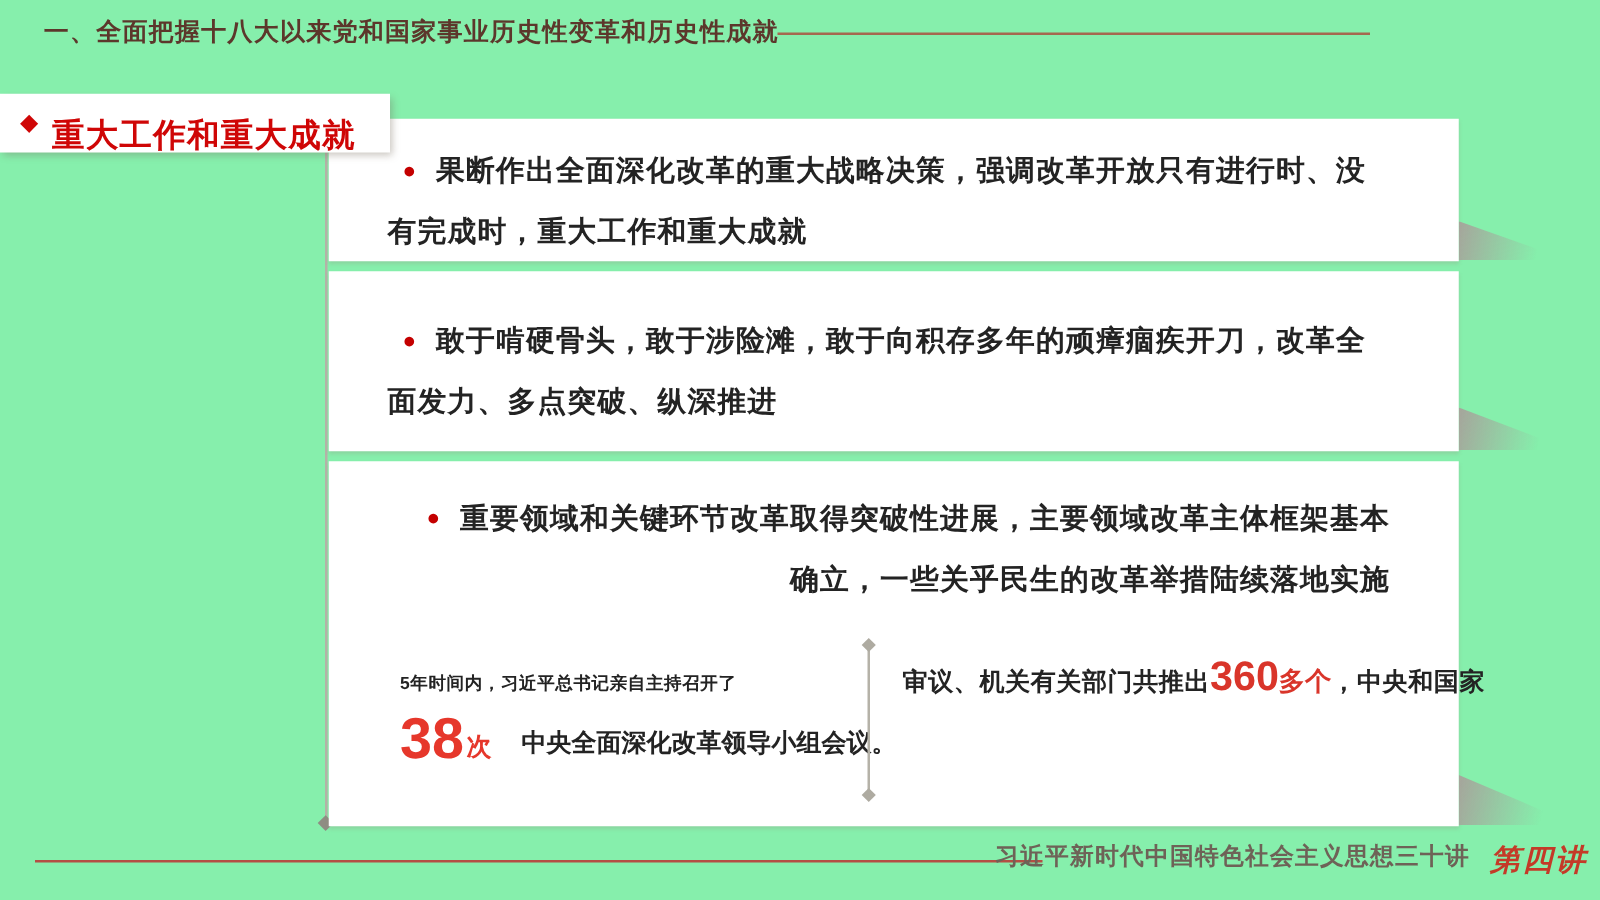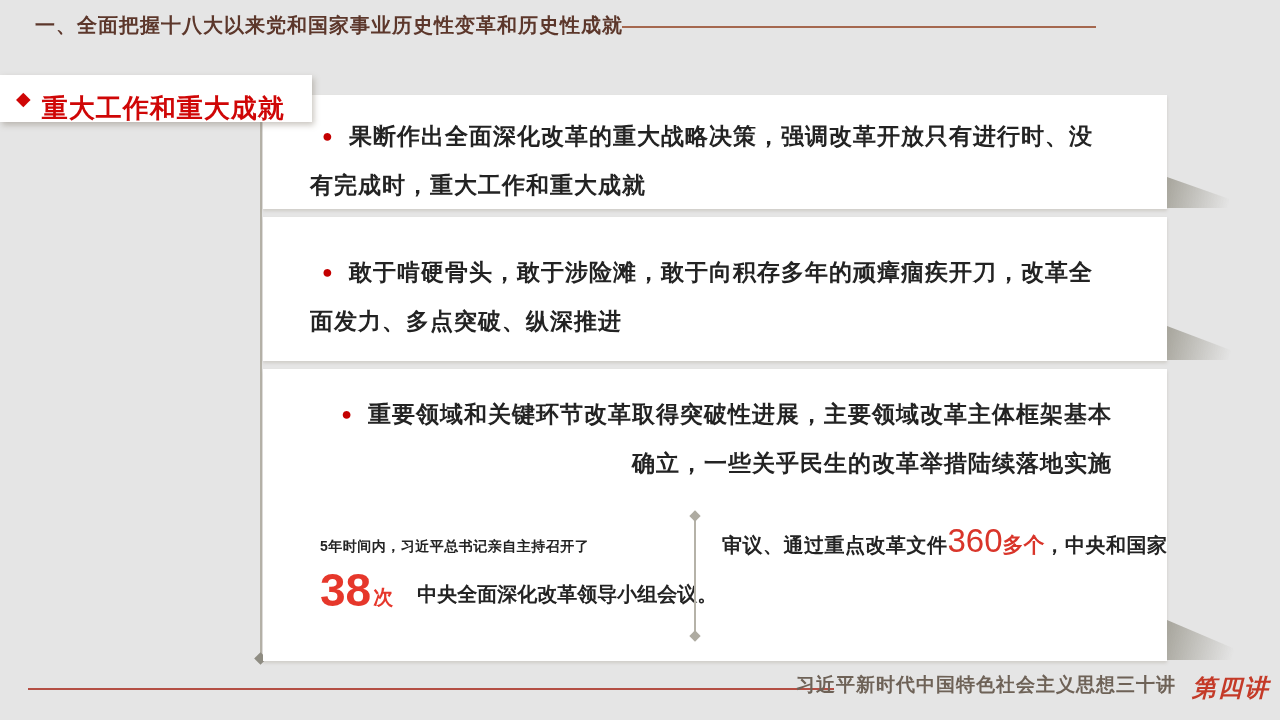--- a/index.html
+++ b/index.html
@@ -1,21 +1,21 @@
 <!DOCTYPE html>
 <html><head>
 <meta charset="utf-8">
 <style>
   * { margin:0; padding:0; box-sizing:border-box; }
   html,body { width:1280px; height:720px; }
   body { font-family:"Liberation Sans","DejaVu Sans",sans-serif; }
 
   .slide {
     position:relative; width:1280px; height:720px;
-    background:#e5e5e5; overflow:hidden;
+    background:#86efac; overflow:hidden;
   }
 
   
   .top-header {
     position:absolute; left:35px; top:12px;
     font-size:20px; font-weight:700; color:#5c372b; letter-spacing:1px;
     white-space:nowrap;
   }
   .top-line {
     position:absolute; left:622px; top:26px; width:474px; height:2px;
@@ -82,21 +82,21 @@
 
   .stat-divider { position:absolute; left:694px; top:517px; width:2px; height:118px; background:#b5b2a8; }
   .dv-diamond { position:absolute; width:8px; height:8px; background:#aeaba1; transform:rotate(45deg); }
   .dv-top { left:691px; top:512px; }
   .dv-bottom { left:691px; top:632px; }
 
   .stat-right { position:absolute; left:722px; top:522px; width:450px; }
   .stat-right-row { display:flex; align-items:baseline; white-space:nowrap; }
   .stat-right-row.row2 { margin-top:10px; }
   .sr-text { font-size:20px; font-weight:600; color:#232323; letter-spacing:.5px; }
-  .stat-num-360 { font-size:33px; font-weight:400; color:#d9352a; }
+  .stat-num-360 { font-size:33px; font-weight:700; color:#d9352a; }
   .stat-unit-duoge { font-size:21px; font-weight:700; color:#d9352a; }
   .stat-num-1500 { font-size:38px; font-weight:400; color:#d9352a; margin:0 2px 0 8px; }
   .stat-unit-duoxiang { font-size:20px; font-weight:400; color:#d9352a; margin-right:8px; }
 
   
   .footer-line { position:absolute; left:28px; top:688px; width:806px; height:2px; background:#b44f44; }
   .footer-right {
     position:absolute; right:10px; top:672px;
     display:flex; align-items:flex-start; gap:16px;
   }
@@ -147,21 +147,21 @@
       <span class="stat-left-line2-text">中央全面深化改革领导小组会议。</span>
     </div>
   </div>
 
   <div class="stat-divider"></div>
   <div class="dv-diamond dv-top"></div>
   <div class="dv-diamond dv-bottom"></div>
 
   <div class="stat-right">
     <div class="stat-right-row">
-      <span class="sr-text">审议、通过重点改革文件</span>
+      <span class="sr-text">审议、机关有关部门共推出</span>
       <span class="stat-num-360">360</span>
       <span class="stat-unit-duoge">多个</span>
       <span class="sr-text">，中央和国家</span>
     </div>
   </div>
 
   <div class="footer-line"></div>
   <div class="footer-right">
     <span class="footer-title">习近平新时代中国特色社会主义思想三十讲</span>
     <span class="footer-badge">第四讲</span>

